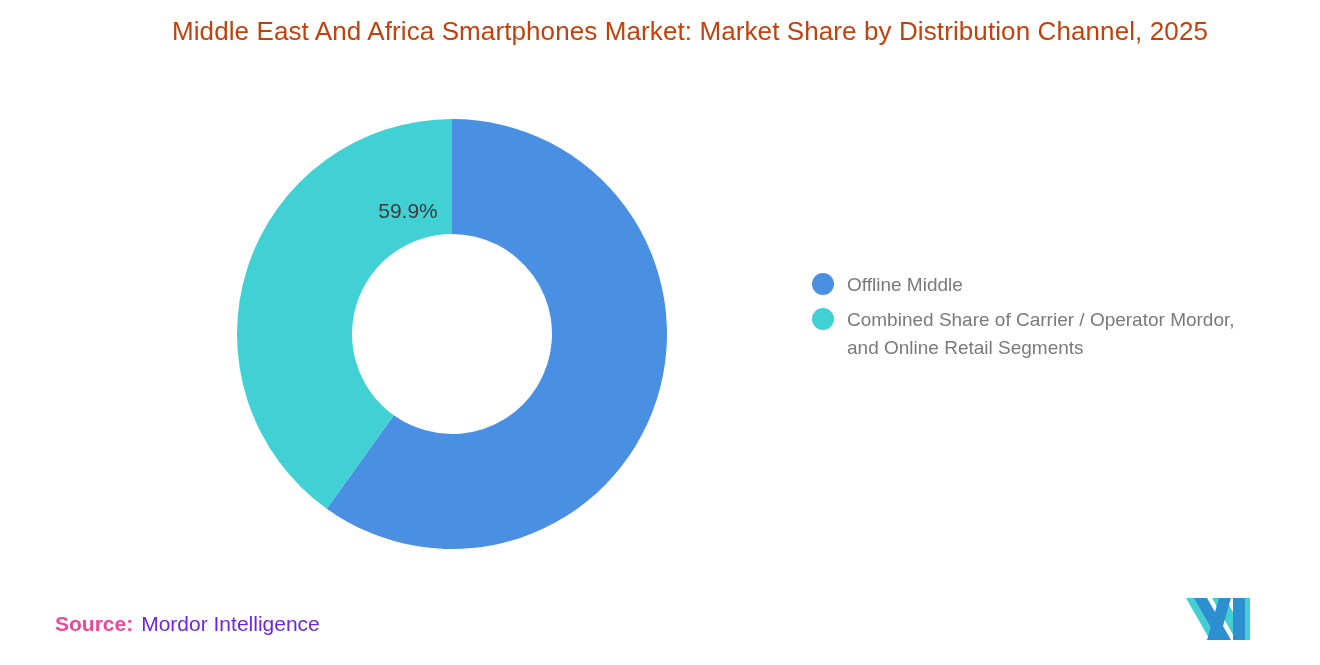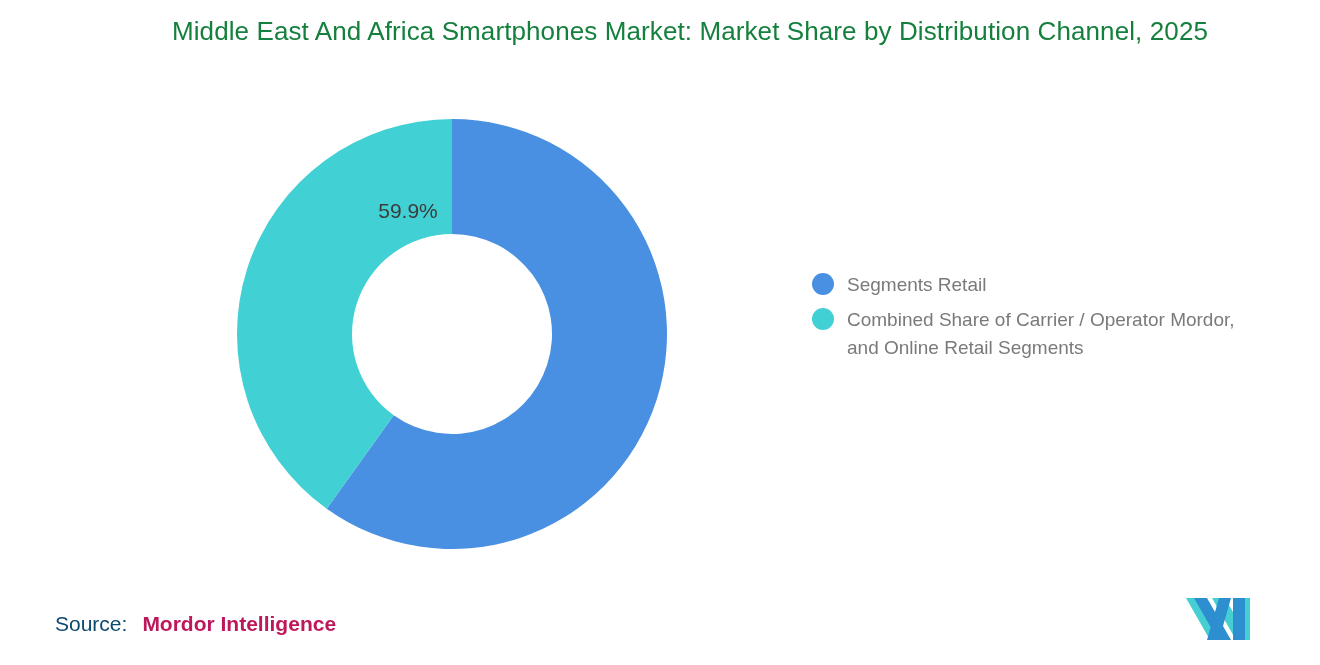--- a/index.html
+++ b/index.html
@@ -19,21 +19,21 @@
   
   #chart-title {
     position: absolute;
     left: 160px;
     top: 12px;
     width: 1060px;
     text-align: center;
     font-size: 26px;
     line-height: 38px;
     font-weight: 400;
-    color: #15803d;
+    color: #c2410c;
     letter-spacing: 0.1px;
   }
 
   
   #donut-wrap {
     position: absolute;
     left: 237px;
     top: 119px;
     width: 430px;
     height: 430px;
@@ -83,27 +83,27 @@
   
   #source-line {
     position: absolute;
     left: 55px;
     top: 612px;
     font-size: 21px;
     color: #8a8a8a;
     white-space: nowrap;
   }
   #source-label {
-    font-weight: 400;
-    color: #0c4a6e;
+    font-weight: 700;
+    color: #ec4899;
   }
   #source-value {
-    margin-left: 15px;
-    font-weight: 700;
-    color: #be185d;
+    margin-left: 8px;
+    font-weight: 400;
+    color: #6d28d9;
   }
 
   
   #brand-logo {
     position: absolute;
     left: 1186px;
     top: 598px;
     width: 64px;
     height: 42px;
   }
@@ -122,21 +122,21 @@
       </g>
   </svg>
 </div>
 
 <div id="slice-label-offline">59.9%</div>
 
 <div id="legend">
 
   <div class="legend-item">
     <span class="legend-swatch" style="background: rgb(74, 144, 226);"></span>
-    <span class="legend-label">Segments Retail</span>
+    <span class="legend-label">Offline Middle</span>
   </div>
 
   <div class="legend-item">
     <span class="legend-swatch" style="background: rgb(65, 208, 212);"></span>
     <span class="legend-label">Combined Share of Carrier / Operator Mordor, and Online Retail Segments</span>
   </div>
 
 </div>
 
 <div id="source-line">

